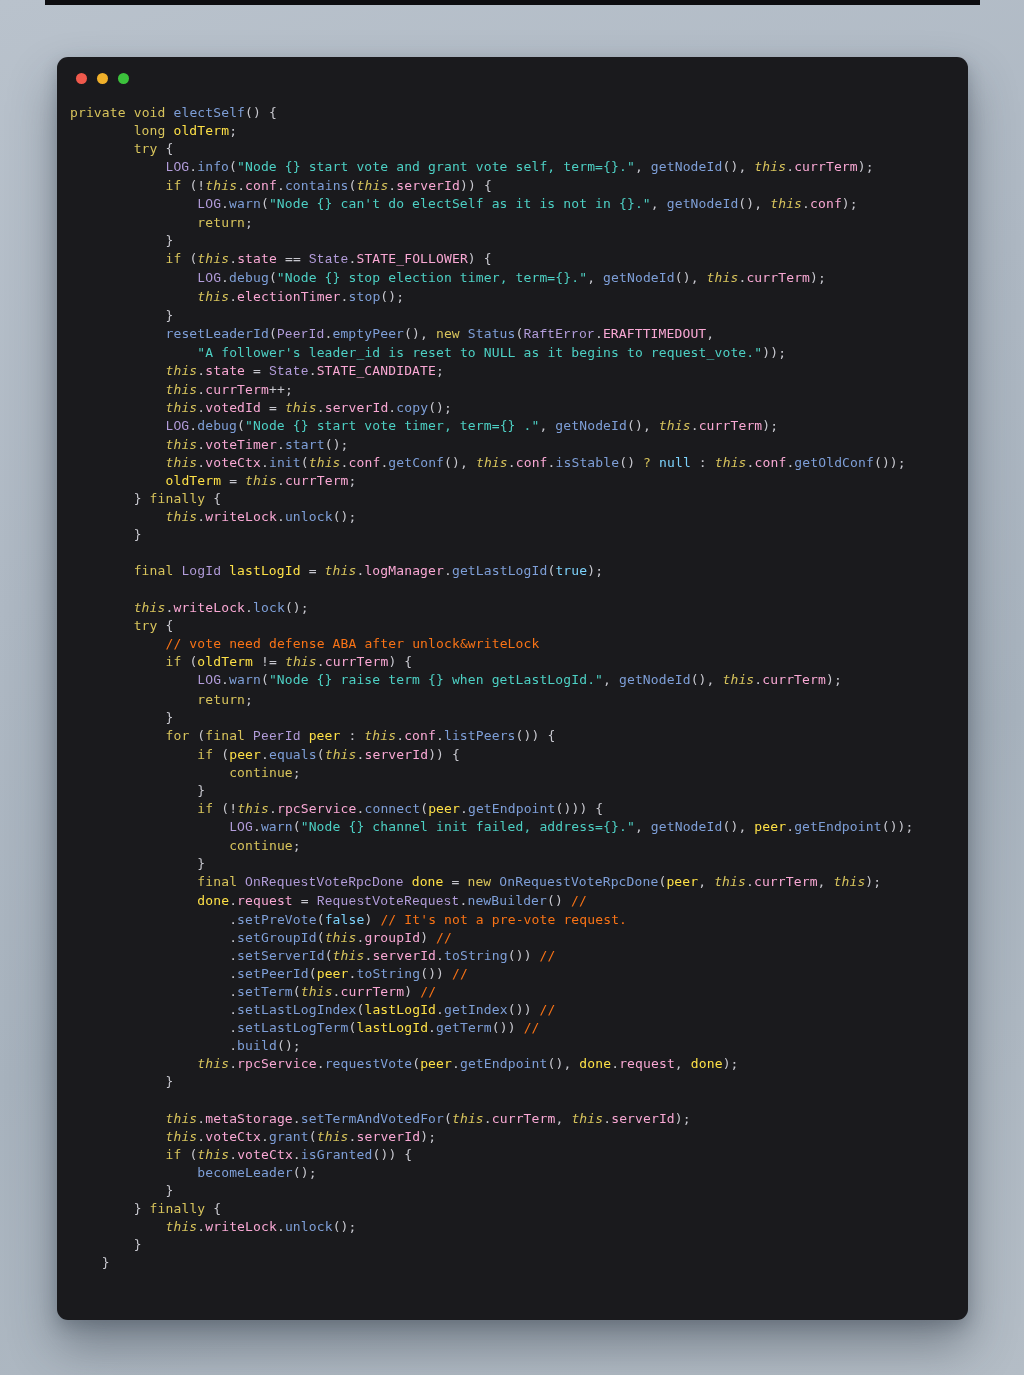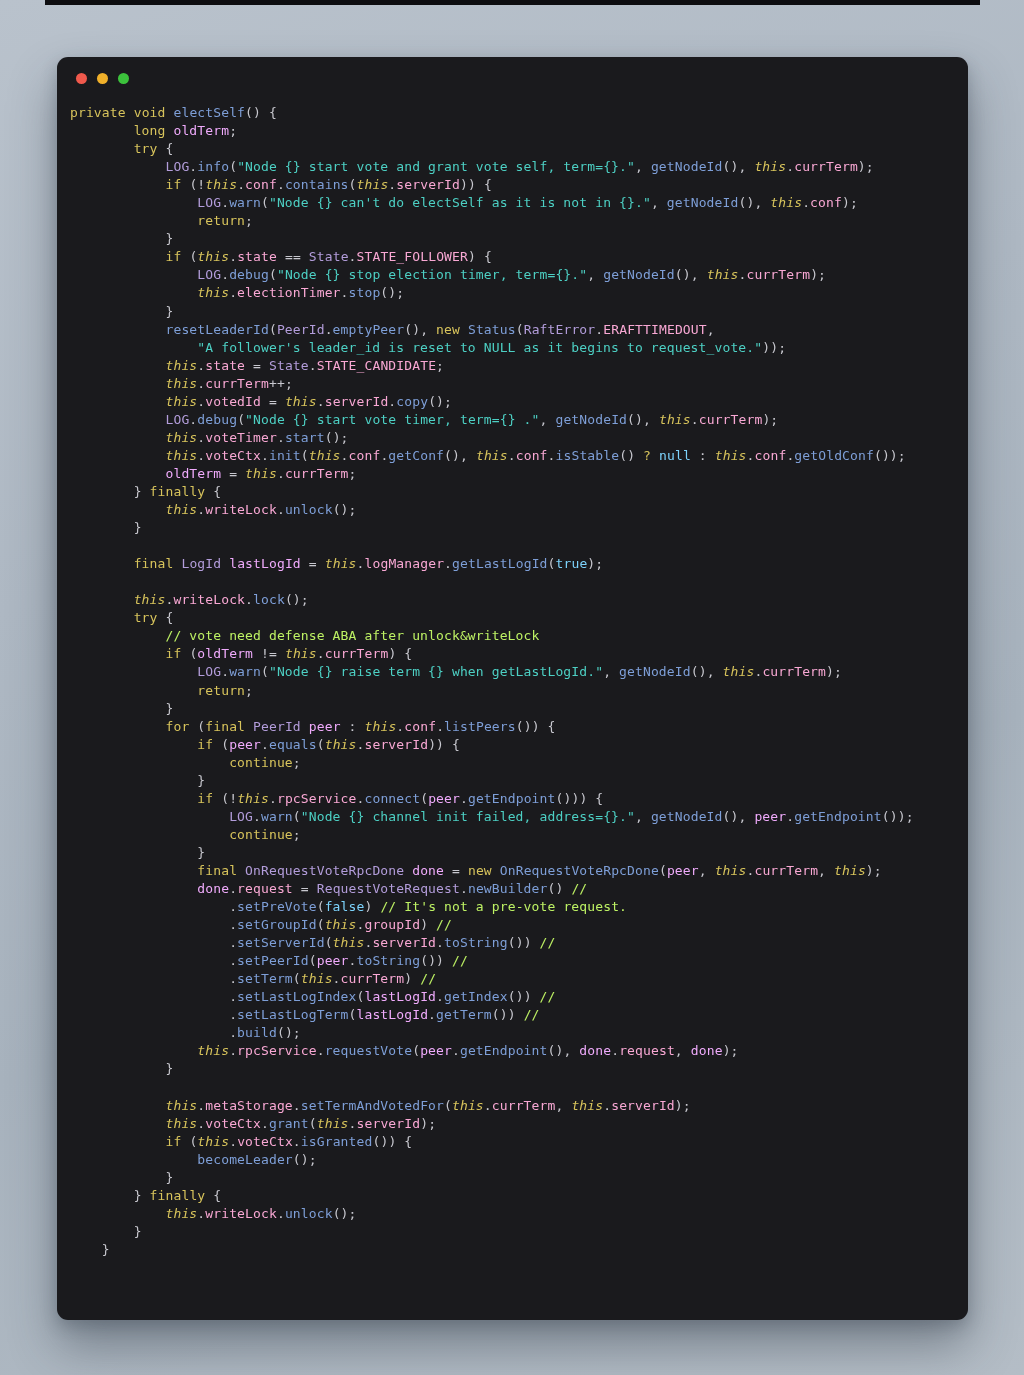--- a/index.html
+++ b/index.html
@@ -66,28 +66,28 @@
     color: #cfcfd6;
     letter-spacing: 0.01em;
   }
   #code .line {
     min-height: 18.05px;
   }
 
   
   .kw   { color: #d8c45c; }              
   .this { color: #d8c45c; font-style: italic; }  
-  .cls  { color: #b39ddb; }              
+  .cls  { color: #b39ddb; font-family: Liberation Mono, monospace; }              
   .prop { color: #f9a8d4; }              
   .fn   { color: #7e9fd8; }              
   .str  { color: #4dd0c4; }              
   .lit  { color: #7dd3fc; }              
-  .cmt  { color: #bef264; }              
+  .cmt  { color: #f97316; }              
   .pun  { color: #c8c8cf; }              
-  .var  { color: #f0abfc; }              
+  .var  { color: #fde047; }              
 </style>
 </head>
 <body>
 
 <div id="top-strip"></div>
 
 <div id="window">
 
   <div id="titlebar">
     <span class="dot red"></span>

